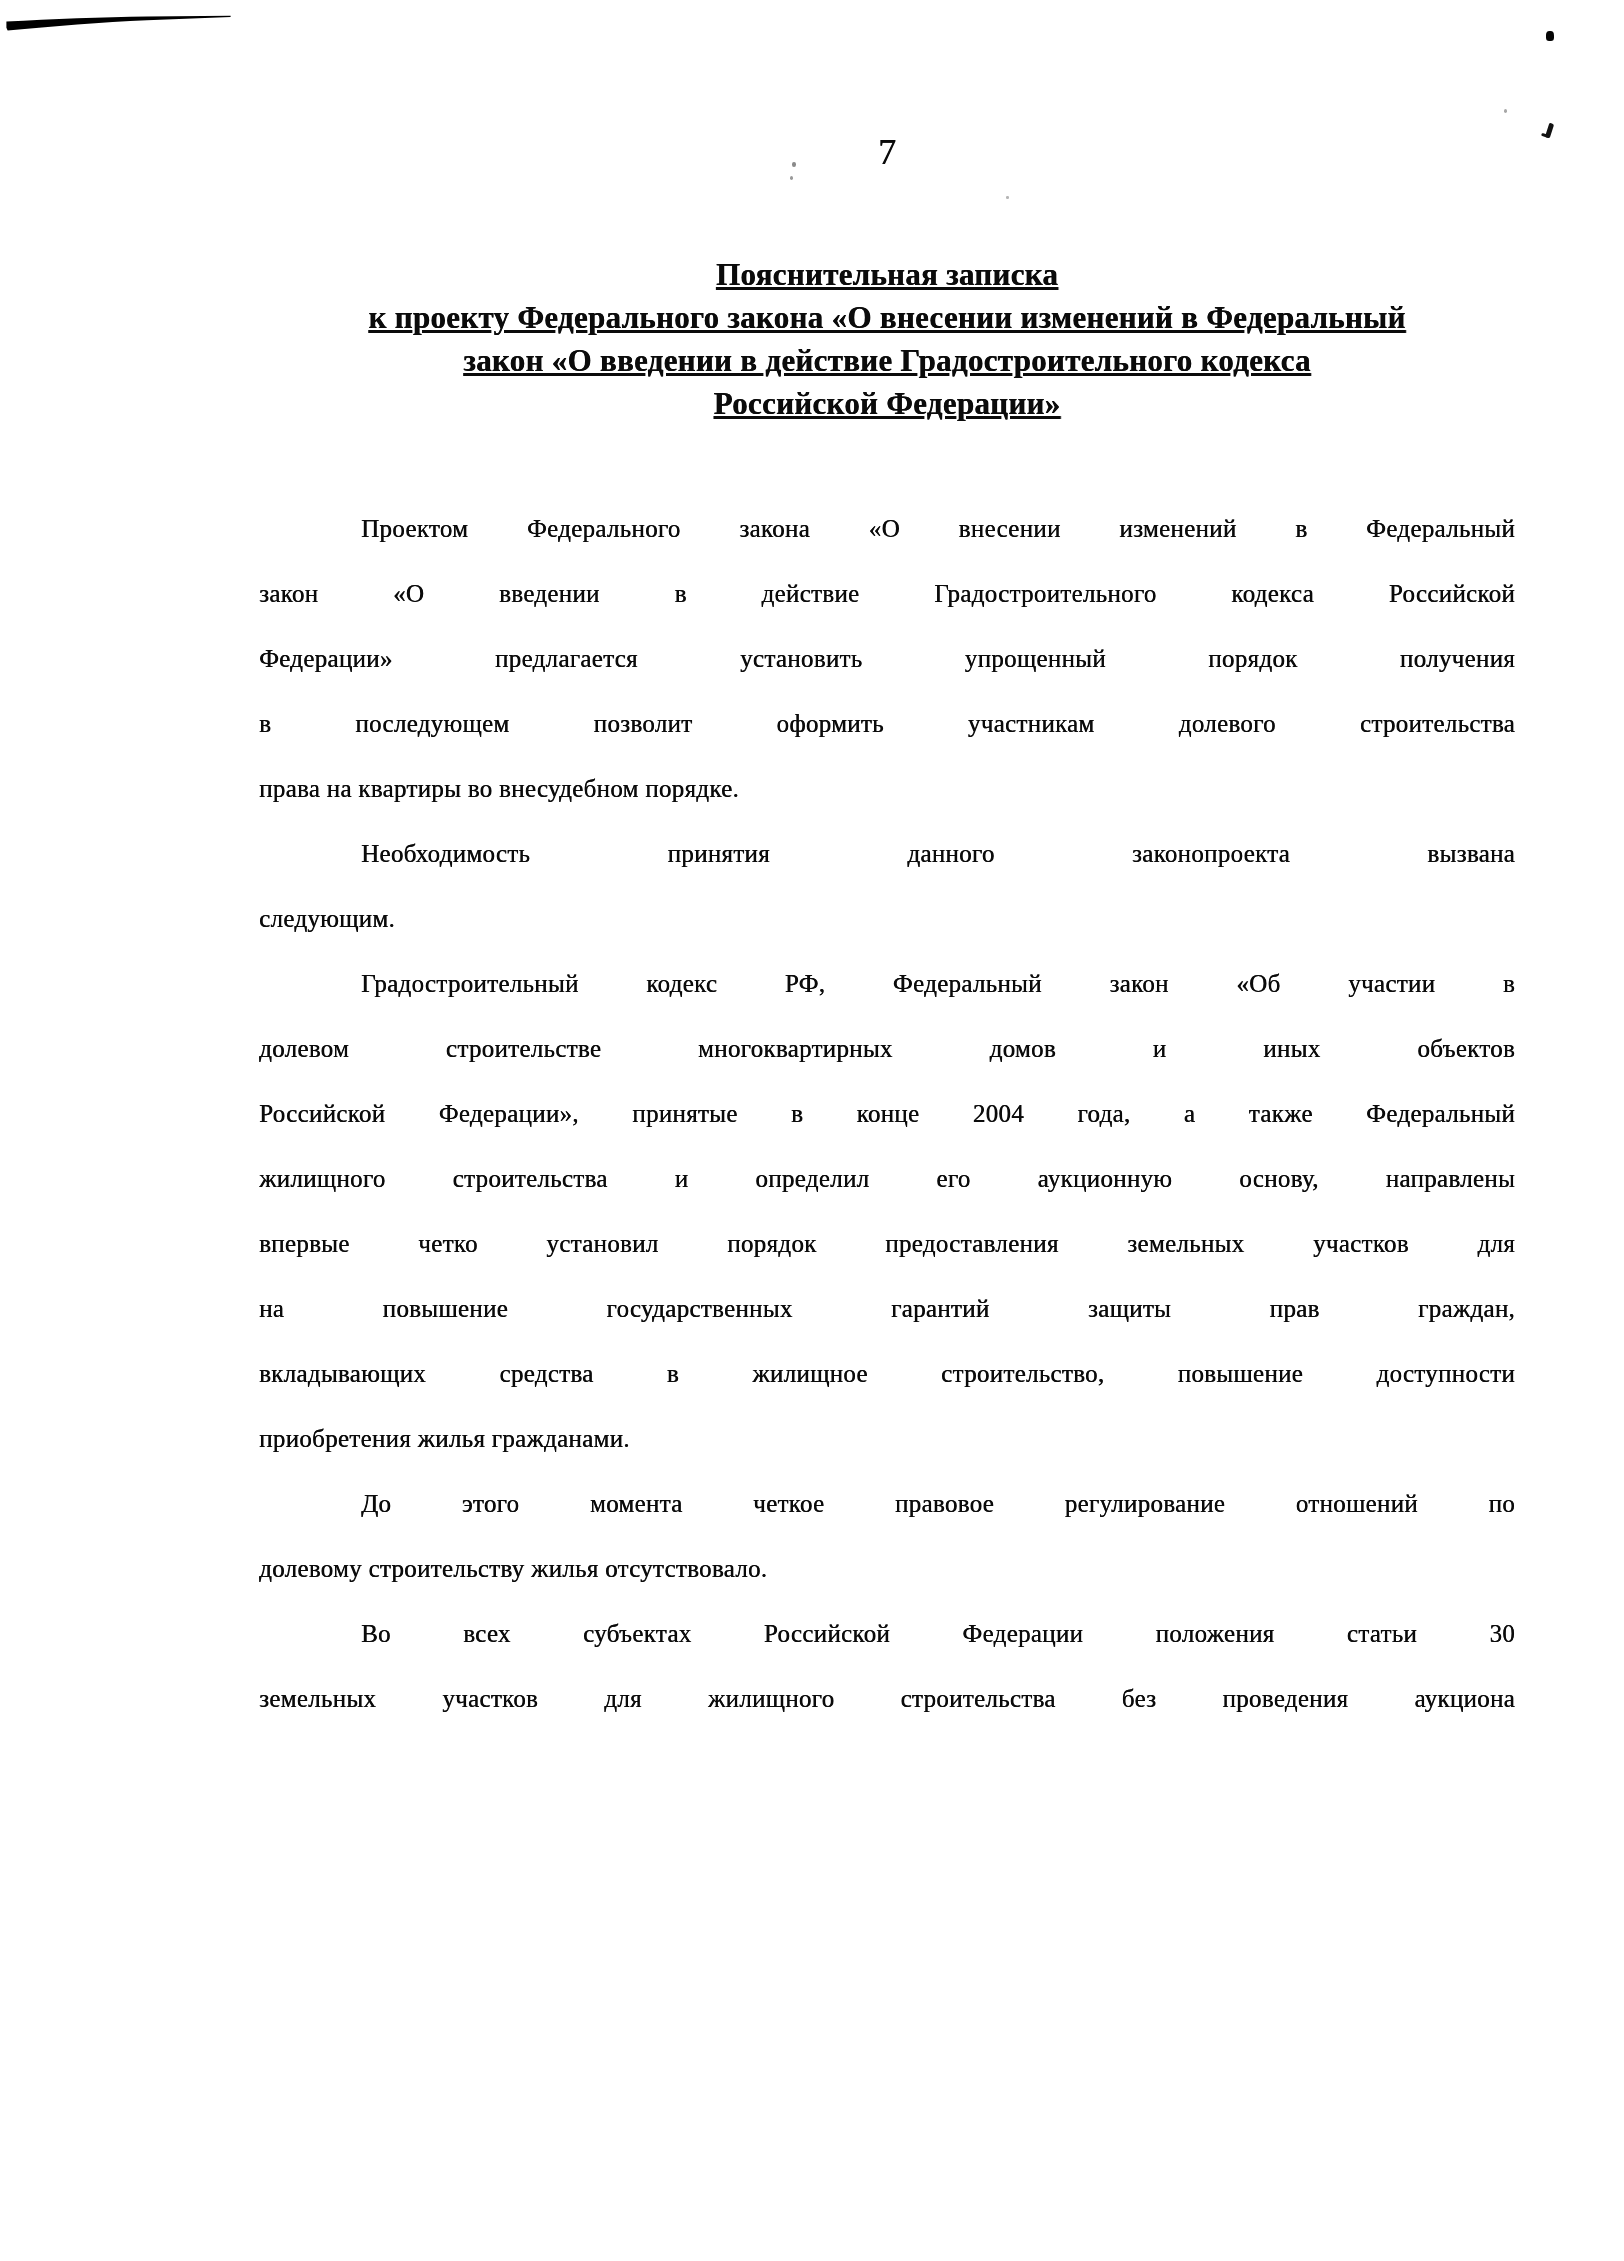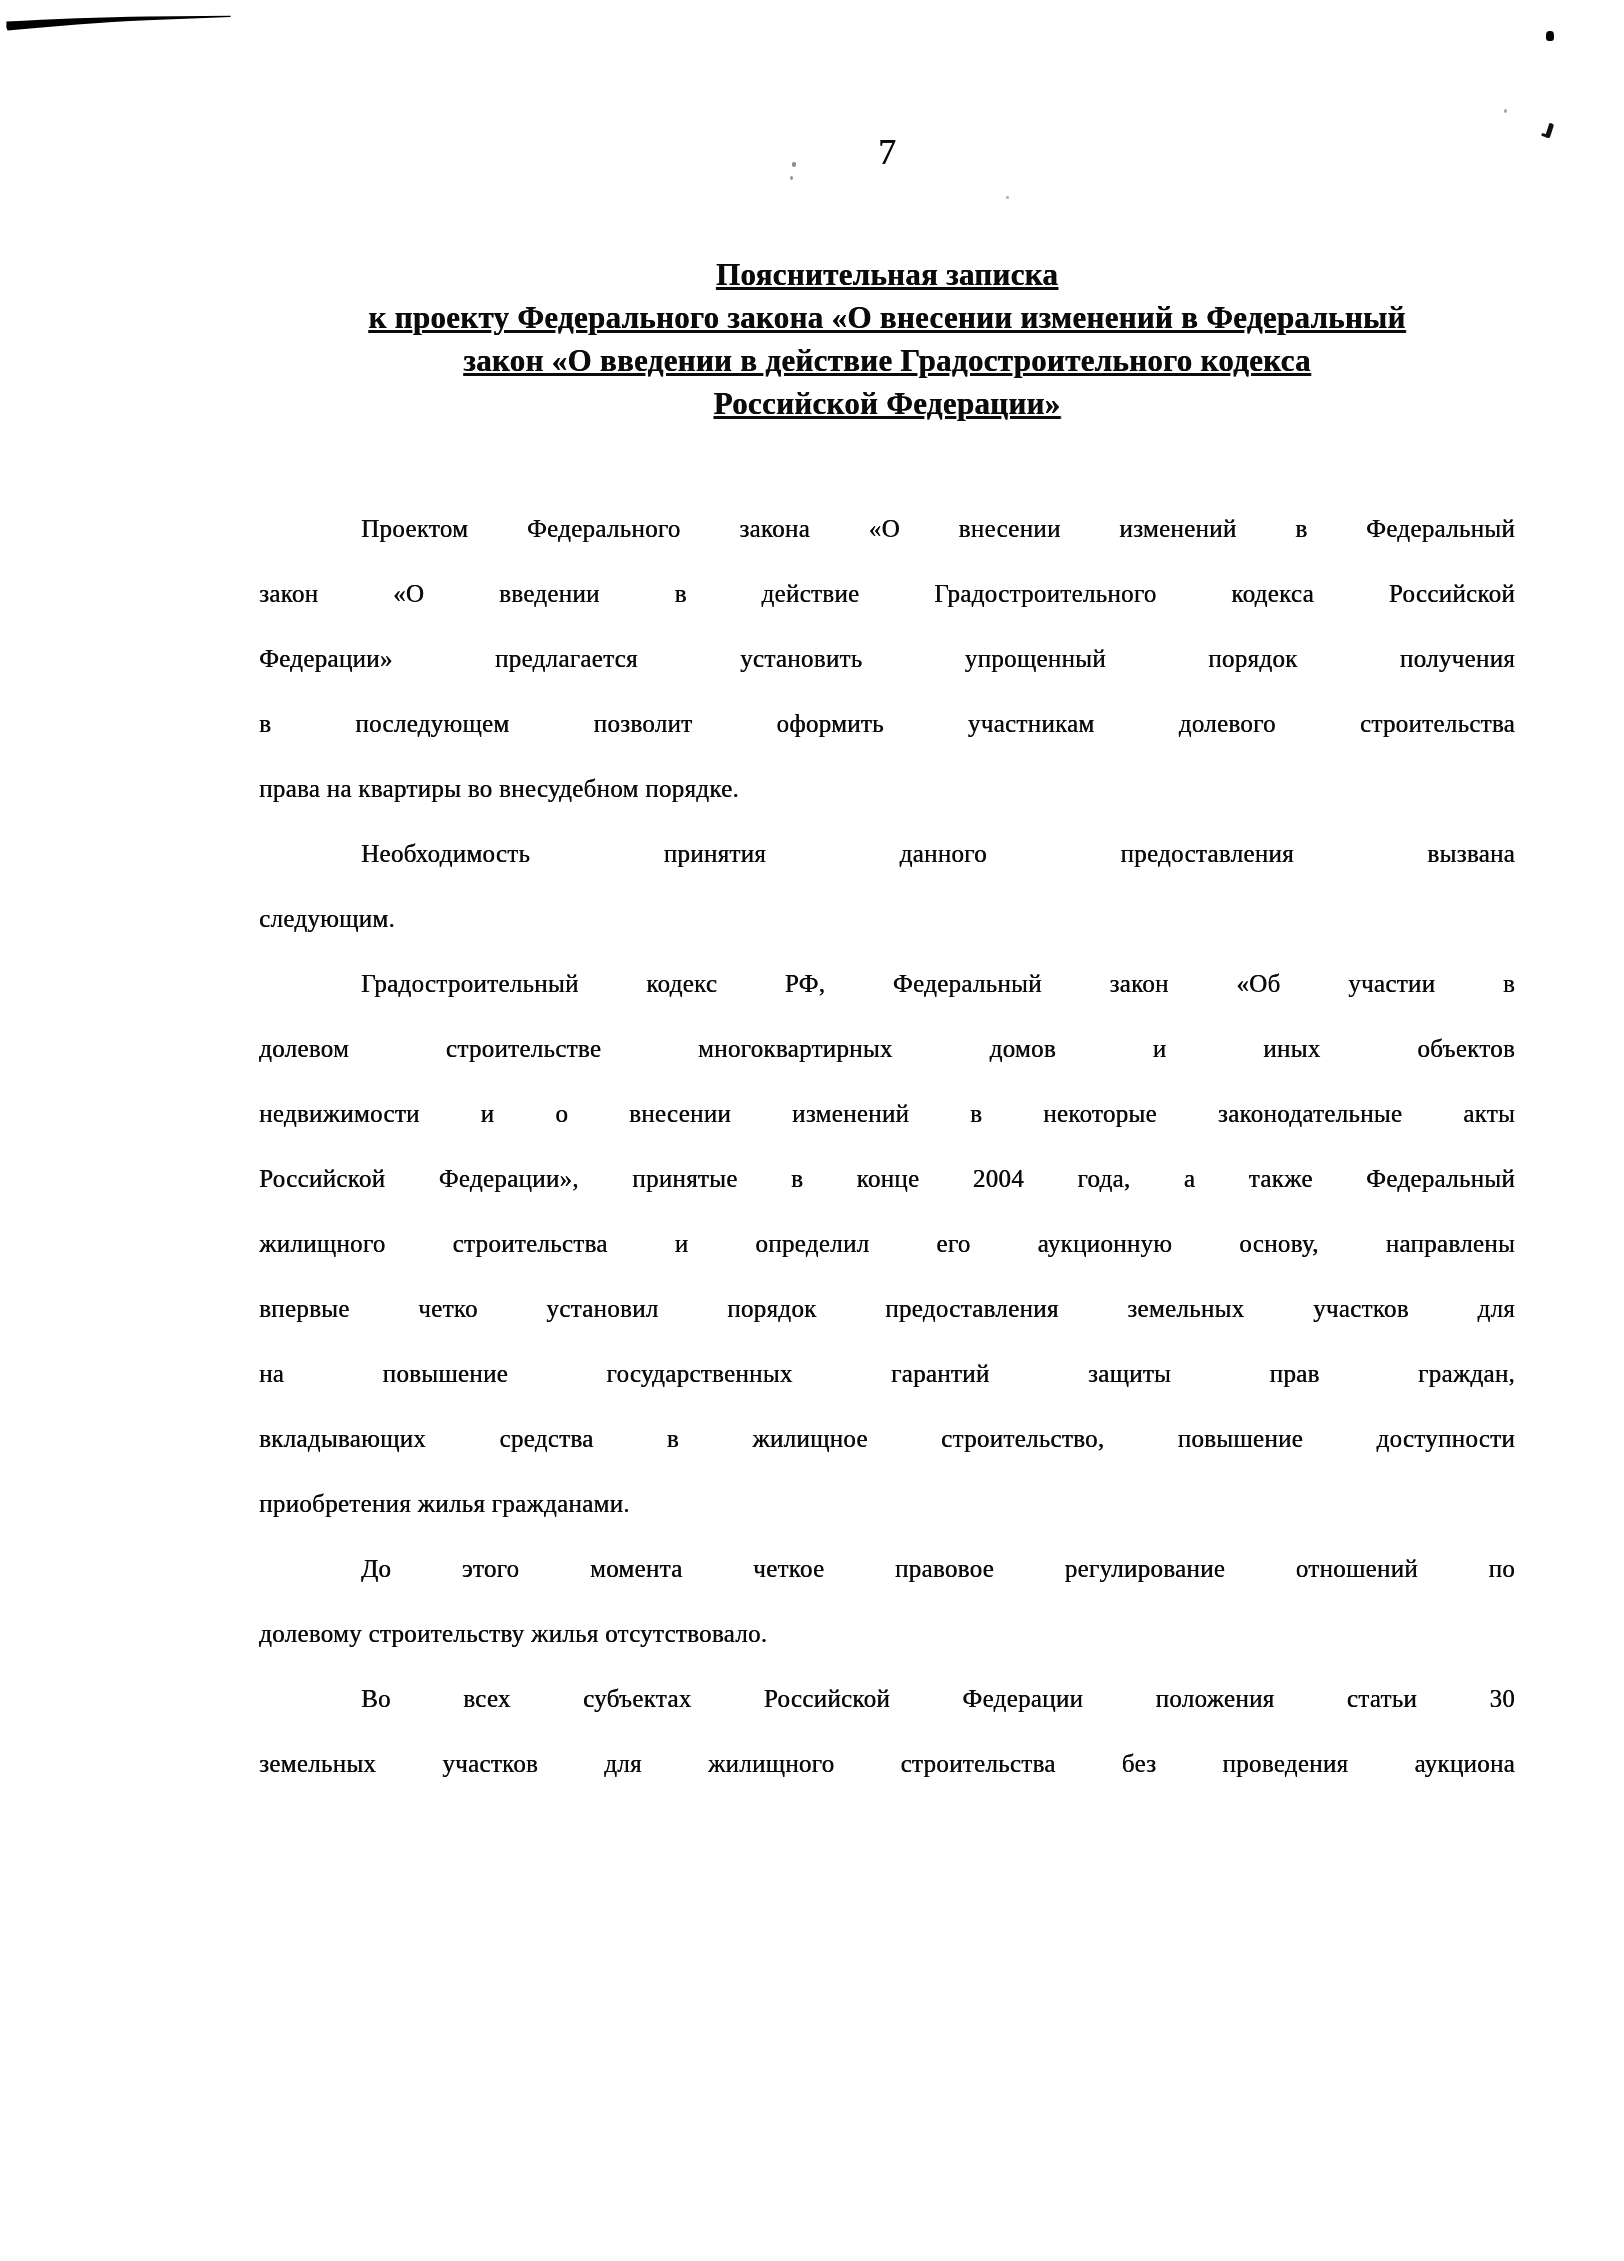--- a/index.html
+++ b/index.html
@@ -132,27 +132,26 @@
 
   <main class="text-block">
       <div class="paragraph">
         <div class="line indent">Проектом Федерального закона «О внесении изменений в Федеральный</div>
         <div class="line">закон «О введении в действие Градостроительного кодекса Российской</div>
         <div class="line">Федерации» предлагается установить упрощенный порядок получения</div>
         <div class="line">в последующем позволит оформить участникам долевого строительства</div>
         <div class="line no-stretch">права на квартиры во внесудебном порядке.</div>
       </div>
       <div class="paragraph">
-        <div class="line indent">Необходимость принятия данного предоставления вызвана</div>
+        <div class="line indent">Необходимость принятия данного законопроекта вызвана</div>
         <div class="line no-stretch">следующим.</div>
       </div>
       <div class="paragraph">
         <div class="line indent">Градостроительный кодекс РФ, Федеральный закон «Об участии в</div>
         <div class="line">долевом строительстве многоквартирных домов и иных объектов</div>
-        <div class="line">недвижимости и о внесении изменений в некоторые законодательные акты</div>
         <div class="line">Российской Федерации», принятые в конце 2004 года, а также Федеральный</div>
         <div class="line">жилищного строительства и определил его аукционную основу, направлены</div>
         <div class="line">впервые четко установил порядок предоставления земельных участков для</div>
         <div class="line">на повышение государственных гарантий защиты прав граждан,</div>
         <div class="line">вкладывающих средства в жилищное строительство, повышение доступности</div>
         <div class="line no-stretch">приобретения жилья гражданами.</div>
       </div>
       <div class="paragraph">
         <div class="line indent">До этого момента четкое правовое регулирование отношений по</div>
         <div class="line no-stretch">долевому строительству жилья отсутствовало.</div>

